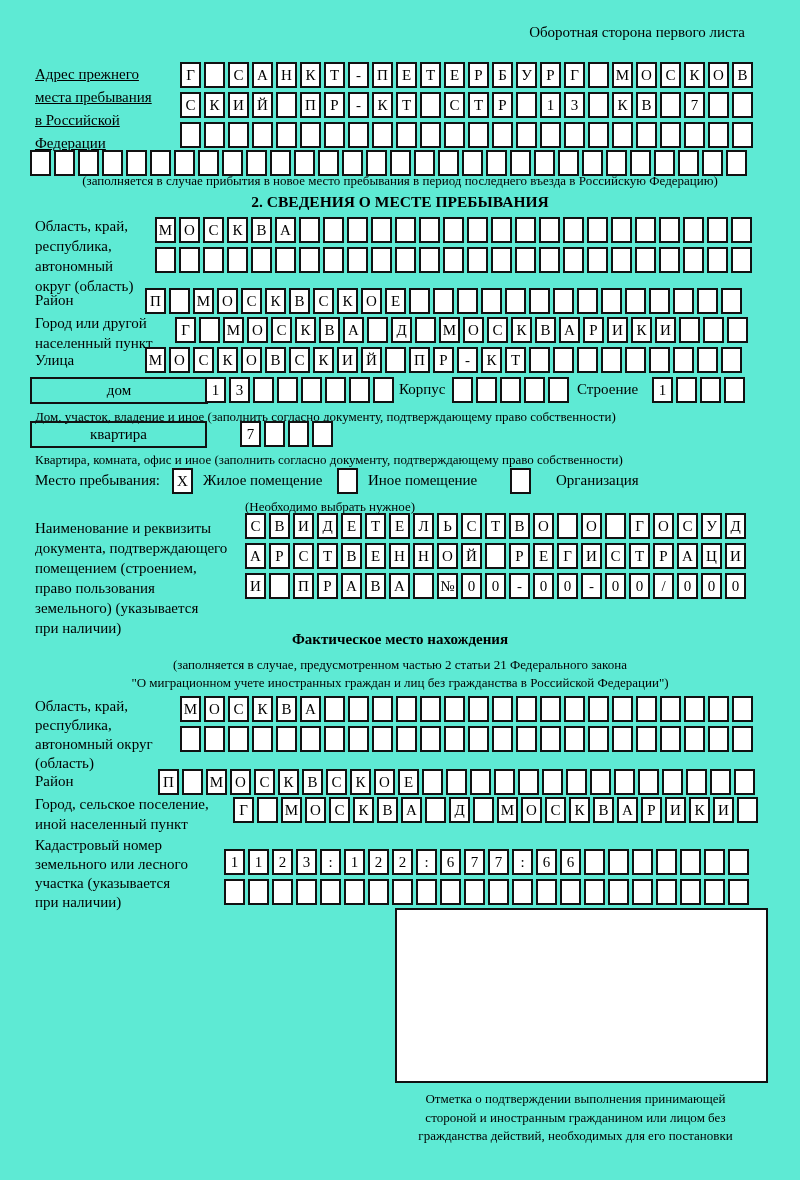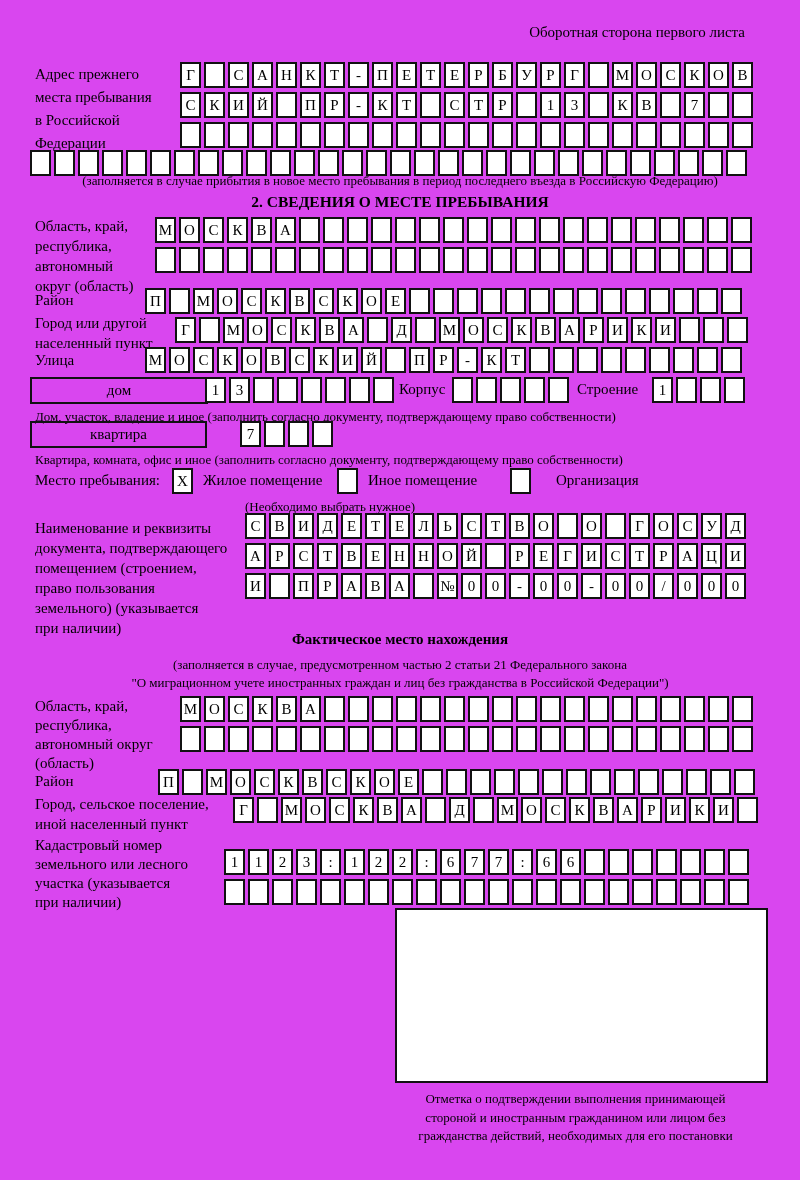--- a/index.html
+++ b/index.html
@@ -1,22 +1,22 @@
 <!DOCTYPE html>
 <html><head>
 <meta charset="utf-8">
 <style>
   html,body{margin:0;padding:0;background:#ffffff;color:#000;
     font-family:"Liberation Serif","DejaVu Serif",serif;}
-  .page{position:relative;width:800px;height:1180px;background:#d946ef;overflow:hidden;}
+  .page{position:relative;width:800px;height:1180px;background:#5eead4;overflow:hidden;}
   .abs{position:absolute;}
   .lbl{font-size:15px;}
   .lh19 div{line-height:19px;}
   .lh20 div{line-height:20px;}
-  .lh23 div{line-height:23px;}
+  .lh23 div{line-height:23px;text-decoration:underline;}
   .cap{font-size:13px;}
   .hdr{font-weight:bold;font-size:15.5px;}
   .center{left:0;width:800px;text-align:center;}
   .boxrow{display:flex;gap:3px;}
   .cell{width:21px;height:26px;box-sizing:border-box;border:2px solid #111;
         display:flex;align-items:center;justify-content:center;
         font-size:15px;background:#fff;flex:0 0 auto;}
   .rect-label{box-sizing:border-box;border:2px solid #111;height:27px;
         display:flex;align-items:center;justify-content:center;font-size:15px;}
   .stamp{box-sizing:border-box;border:2px solid #111;background:#fff;}

